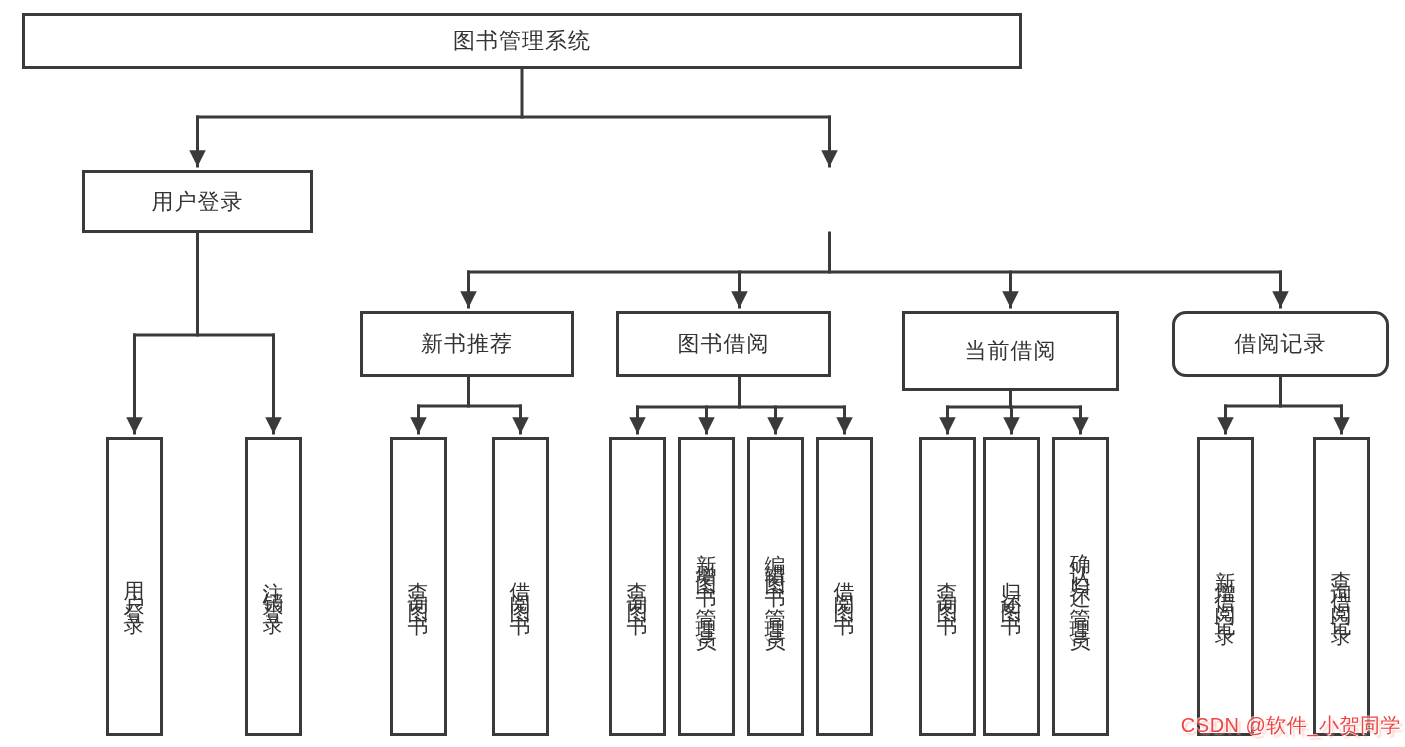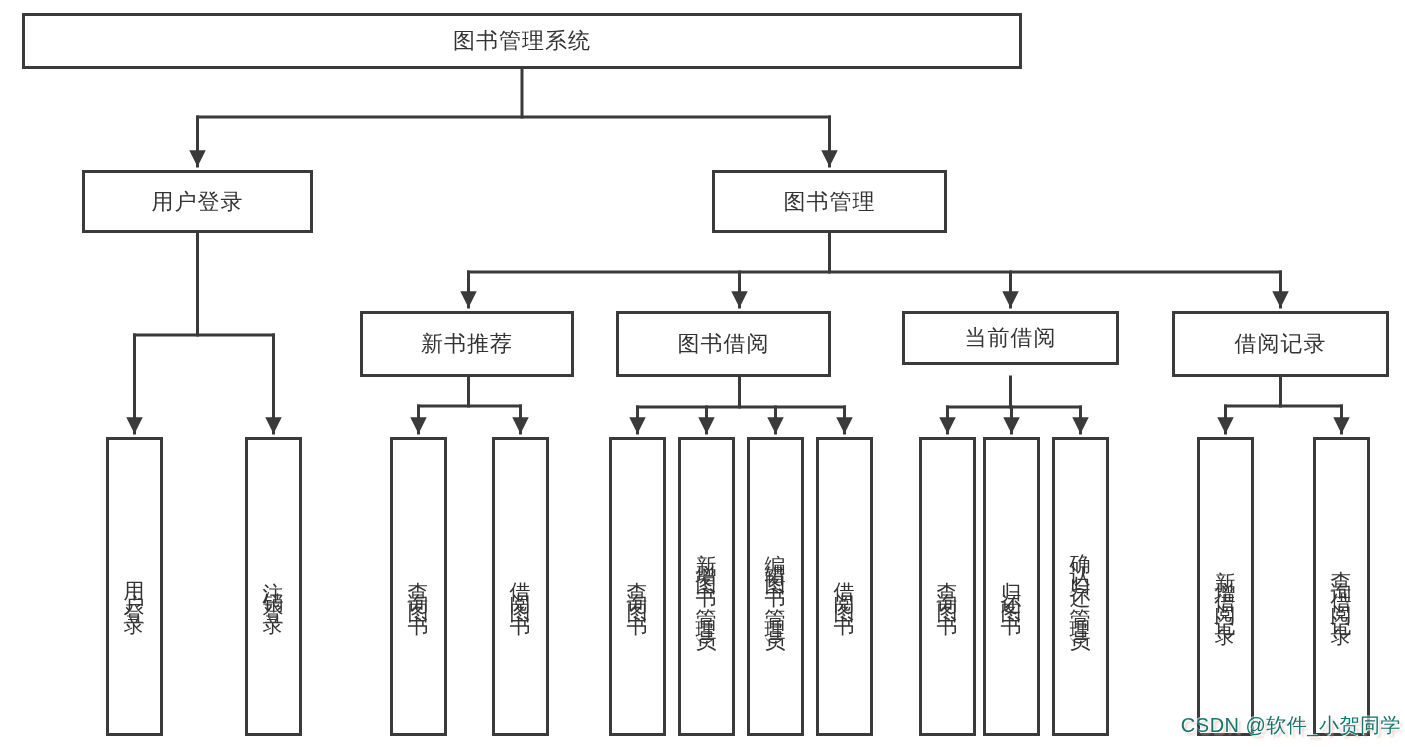--- a/index.html
+++ b/index.html
@@ -46,21 +46,21 @@
     text-orientation: mixed;
     letter-spacing: 11px;
     line-height: 1;
   }
   .watermark {
     position: absolute;
     right: 4px;
     bottom: 8px;
     z-index: 3;
     font-size: 20px;
-    color: #0f766e;
+    color: #ef4444;
     letter-spacing: 0.5px;
     text-shadow:
       1px 1px 0 rgba(255,255,255,0.9),
       -1px -1px 0 rgba(255,255,255,0.6),
       3px 3px 2px rgba(244,158,148,0.55);
     white-space: nowrap;
   }
 </style>
 </head>
 <body>
@@ -113,26 +113,25 @@
       <line x1="1280.5" y1="377" x2="1280.5" y2="406"></line>
       <line x1="1225.5" y1="406" x2="1341.5" y2="406"></line>
       <line x1="1225.5" y1="406" x2="1225.5" y2="433" marker-end="url(#arw)"></line>
       <line x1="1341.5" y1="406" x2="1341.5" y2="433" marker-end="url(#arw)"></line>
     </g>
   </svg>
 
   <div class="node h" style="left:22px; top:13px; width:1000px; height:56px;">图书管理系统</div>
 
   <div class="node h" style="left:82px; top:170px; width:231px; height:63px;">用户登录</div>
-  <div class="node h" style="left:712px; top:170px; width:235px; height:63px;">图书管理</div>
 
   <div class="node h" style="left:360px; top:311px; width:214px; height:66px;">新书推荐</div>
   <div class="node h" style="left:616px; top:311px; width:215px; height:66px;">图书借阅</div>
-  <div class="node h" style="left:902px; top:311px; width:217px; height:54px;">当前借阅</div>
-  <div class="node h" style="left:1172px; top:311px; width:217px; height:66px;">借阅记录</div>
+  <div class="node h" style="left:902px; top:311px; width:217px; height:80px;">当前借阅</div>
+  <div class="node h" style="left:1172px; top:311px; width:217px; height:66px;border-radius:14px;">借阅记录</div>
 
   <div class="node leaf" style="left:106px;">用户登录</div>
   <div class="node leaf" style="left:245px;">注销登录</div>
 
   <div class="node leaf" style="left:390px;">查询图书</div>
   <div class="node leaf" style="left:492px;">借阅图书</div>
 
   <div class="node leaf" style="left:609px;">查询图书</div>
   <div class="node leaf" style="left:678px;">新增图书（管理员）</div>
   <div class="node leaf" style="left:747px;">编辑图书（管理员）</div>

